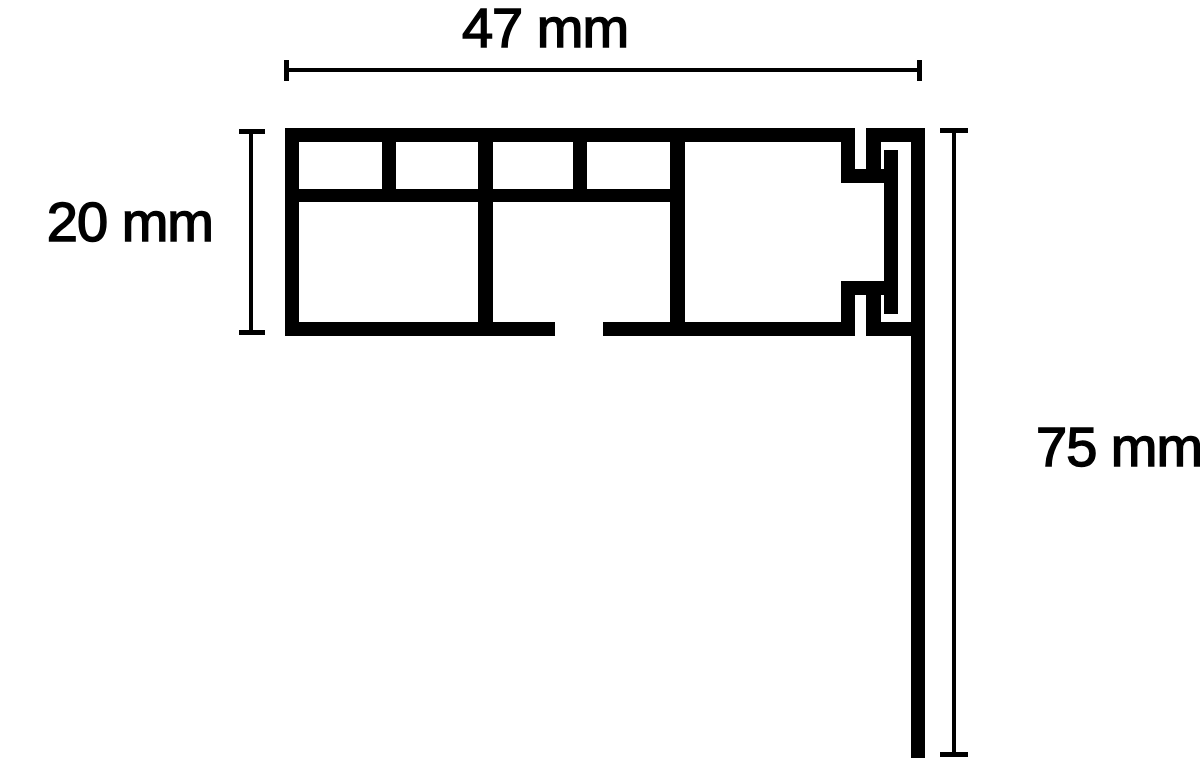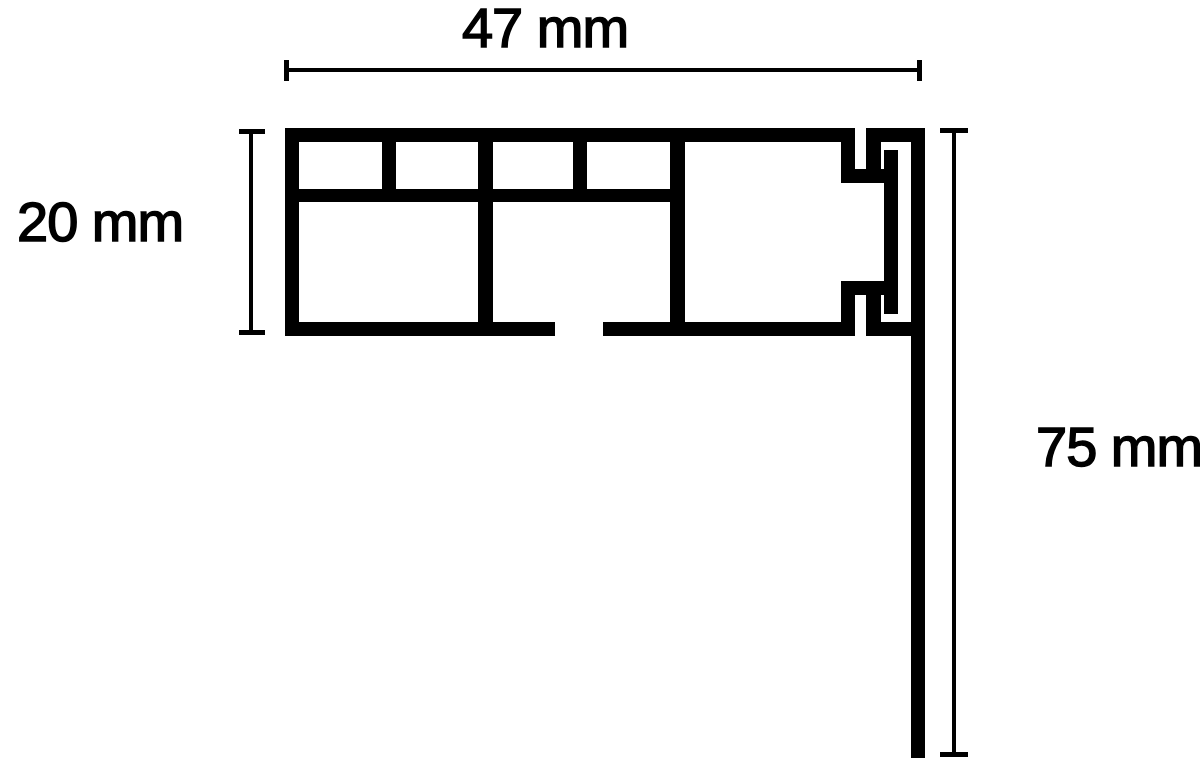--- a/index.html
+++ b/index.html
@@ -30,21 +30,21 @@
 </head>
 <body>
 
 <div class="stage">
 
   <div class="lbl center" style="left:545px; top:0px;">47 mm</div>
   <div class="dim" style="left:286px; top:68px; width:634px; height:4px;"></div>
   <div class="dim" style="left:284px; top:60px; width:5px; height:21px;"></div>
   <div class="dim" style="left:917px; top:60px; width:5px; height:21px;"></div>
 
-  <div class="lbl" style="left:17px; top:194px; width:190px; text-align:left;">20 mm</div>
+  <div class="lbl" style="left:23px; top:194px; width:190px; text-align:right;">20 mm</div>
   <div class="dim" style="left:249px; top:130px; width:4px; height:204px;"></div>
   <div class="dim" style="left:239px; top:129px; width:26px; height:5px;"></div>
   <div class="dim" style="left:239px; top:330px; width:26px; height:5px;"></div>
 
   <div class="lbl" style="left:1036px; top:419px;">75 mm</div>
   <div class="dim" style="left:952px; top:130px; width:4px; height:626px;"></div>
   <div class="dim" style="left:940px; top:128px; width:28px; height:5px;"></div>
   <div class="dim" style="left:940px; top:752px; width:28px; height:5px;"></div>
 
   <div class="ink" style="left:285px; top:128px; width:570px; height:14px;"></div>

